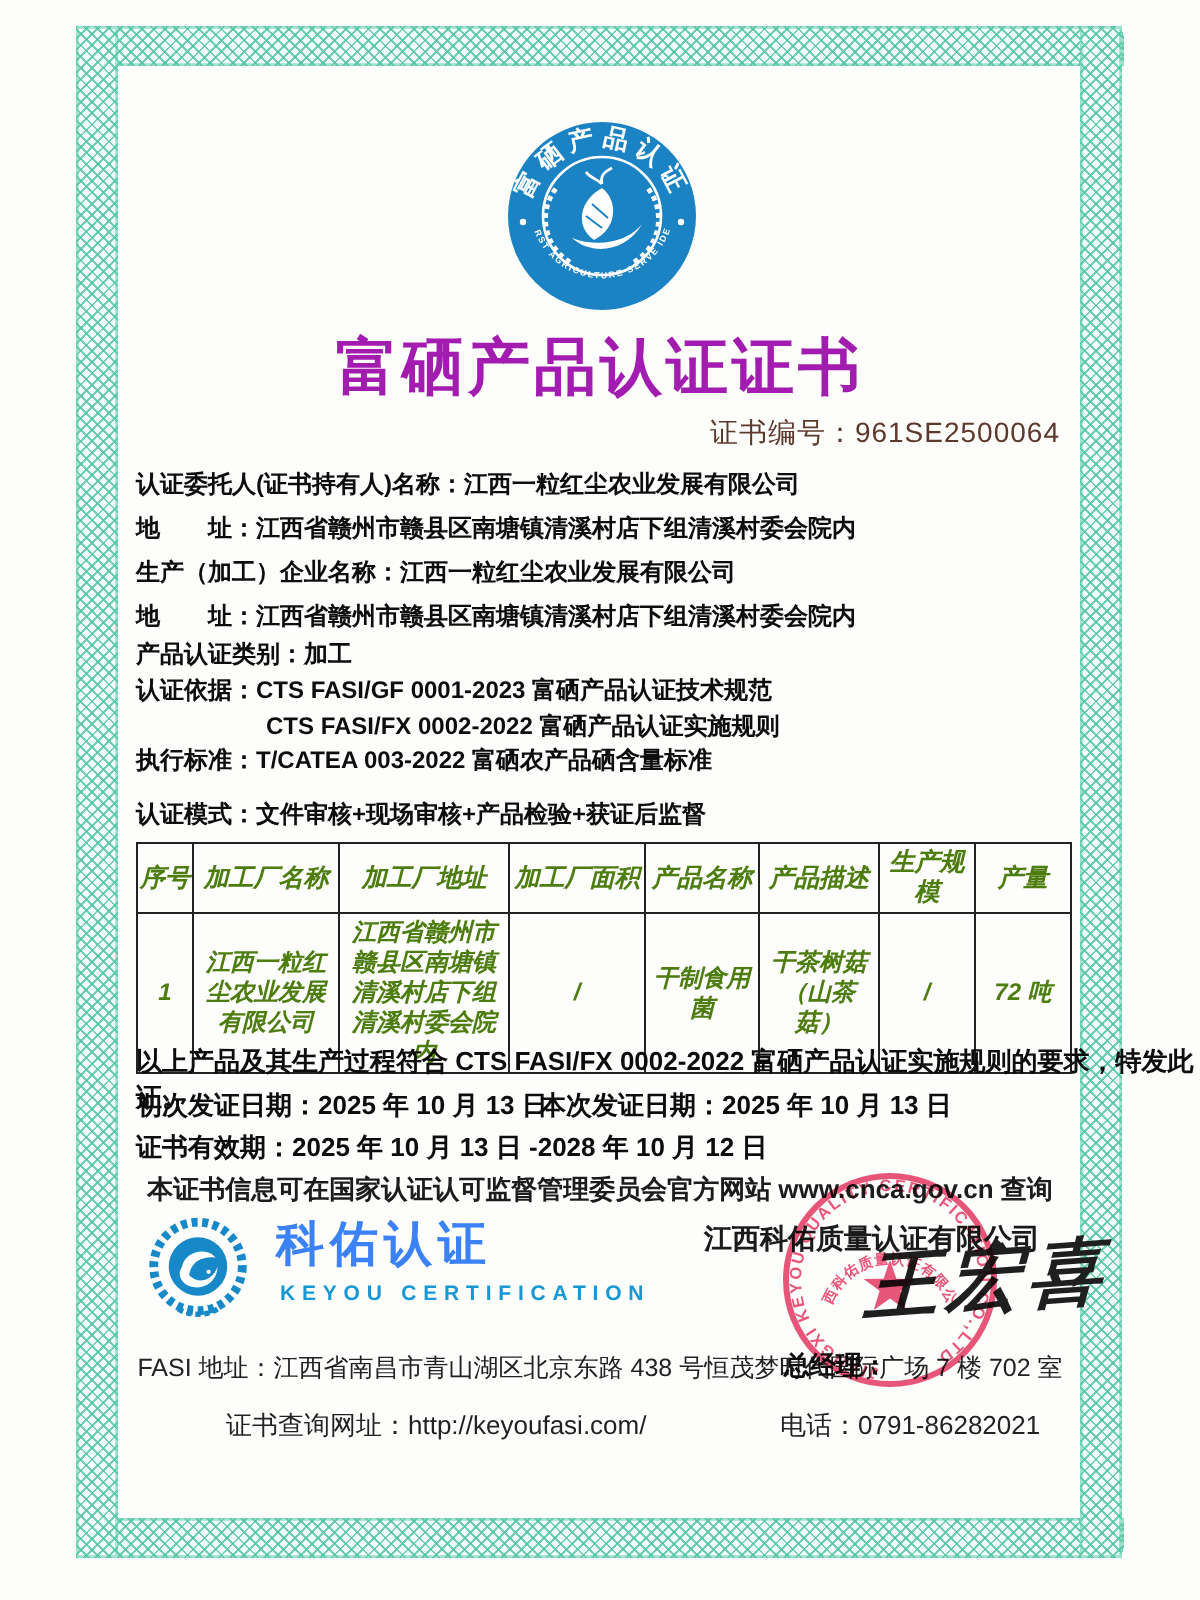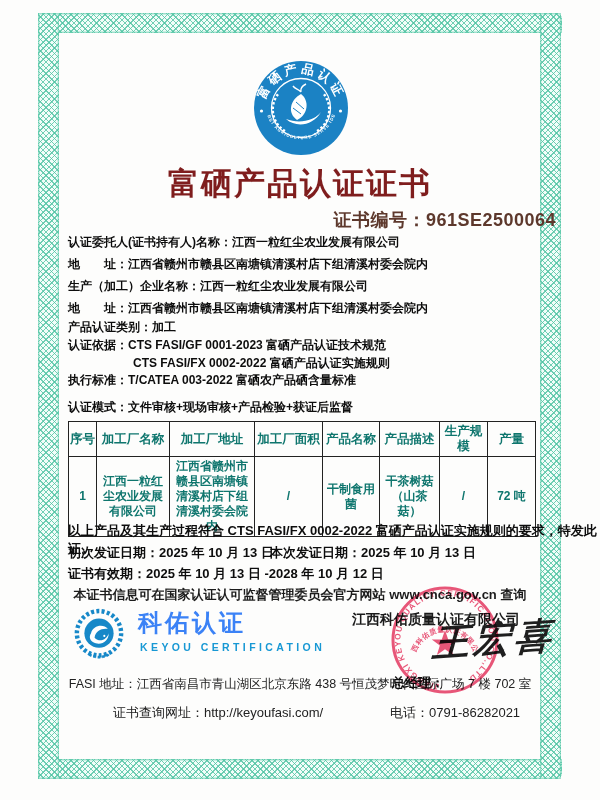--- a/index.html
+++ b/index.html
@@ -12,25 +12,25 @@
       repeating-linear-gradient(45deg, rgba(80,195,163,.8) 0 1px, transparent 1px 4px),
       repeating-linear-gradient(135deg, rgba(80,195,163,.8) 0 1px, transparent 1px 4px);
     box-shadow:inset 0 0 0 1.4px rgba(88,200,168,.55);}
   .b-top{left:38px;top:13px;right:38px;height:20px;border-radius:6px 6px 0 0;}
   .b-bottom{left:38px;bottom:21px;right:38px;height:20px;border-radius:0 0 6px 6px;}
   .b-left{left:38px;top:13px;width:21px;bottom:21px;}
   .b-right{right:39px;top:13px;width:21px;bottom:21px;}
   .abs{position:absolute;}
   .emblem{left:251px;top:58px;width:100px;height:100px;}
   .title{top:163px;left:0;width:100%;text-align:center;font-size:31px;font-weight:900;
-         letter-spacing:2px;color:#7f1d1d;}
-  .certno{top:208px;right:44px;font-size:18px;font-weight:700;color:#5d382c;letter-spacing:.5px;}
+         letter-spacing:2px;color:#a21caf;}
+  .certno{top:208px;right:70px;font-size:14px;font-weight:400;color:#5d382c;letter-spacing:.5px;}
   .fline{left:68px;right:52px;font-size:12px;font-weight:700;white-space:nowrap;color:#0d0d0d;}
   .scope-table{position:absolute;top:421px;left:68px;width:467px;border-collapse:collapse;
-               table-layout:fixed;font-size:12px;font-weight:700;color:#0f766e;}
+               table-layout:fixed;font-size:12px;font-weight:700;color:#4d7c0f;font-style:italic;}
   .scope-table th,.scope-table td{border:1px solid #222;text-align:center;vertical-align:middle;
                padding:2px 1px;line-height:15px;}
   .scope-table th{font-size:12.5px;height:24px;font-weight:700;}
   .statement{top:522px;left:68px;font-size:13px;font-weight:700;}
   .dateline{font-size:13px;font-weight:700;}
   .cnca{top:586px;left:0;width:100%;text-align:center;font-size:13px;font-weight:700;color:#1c1c1c;}
   .keyou-logo{left:68px;top:606px;width:62px;height:58px;}
   .keyou-cn{left:138px;top:608px;font-size:24px;font-weight:900;color:#3b82f6;letter-spacing:3px;line-height:30px;}
   .keyou-en{left:140px;top:641px;font-size:10.5px;font-weight:700;color:#1798d4;letter-spacing:3.4px;}
   .issuer-company{left:352px;top:611px;font-size:14px;font-weight:700;color:#1a1a1a;z-index:2;}

